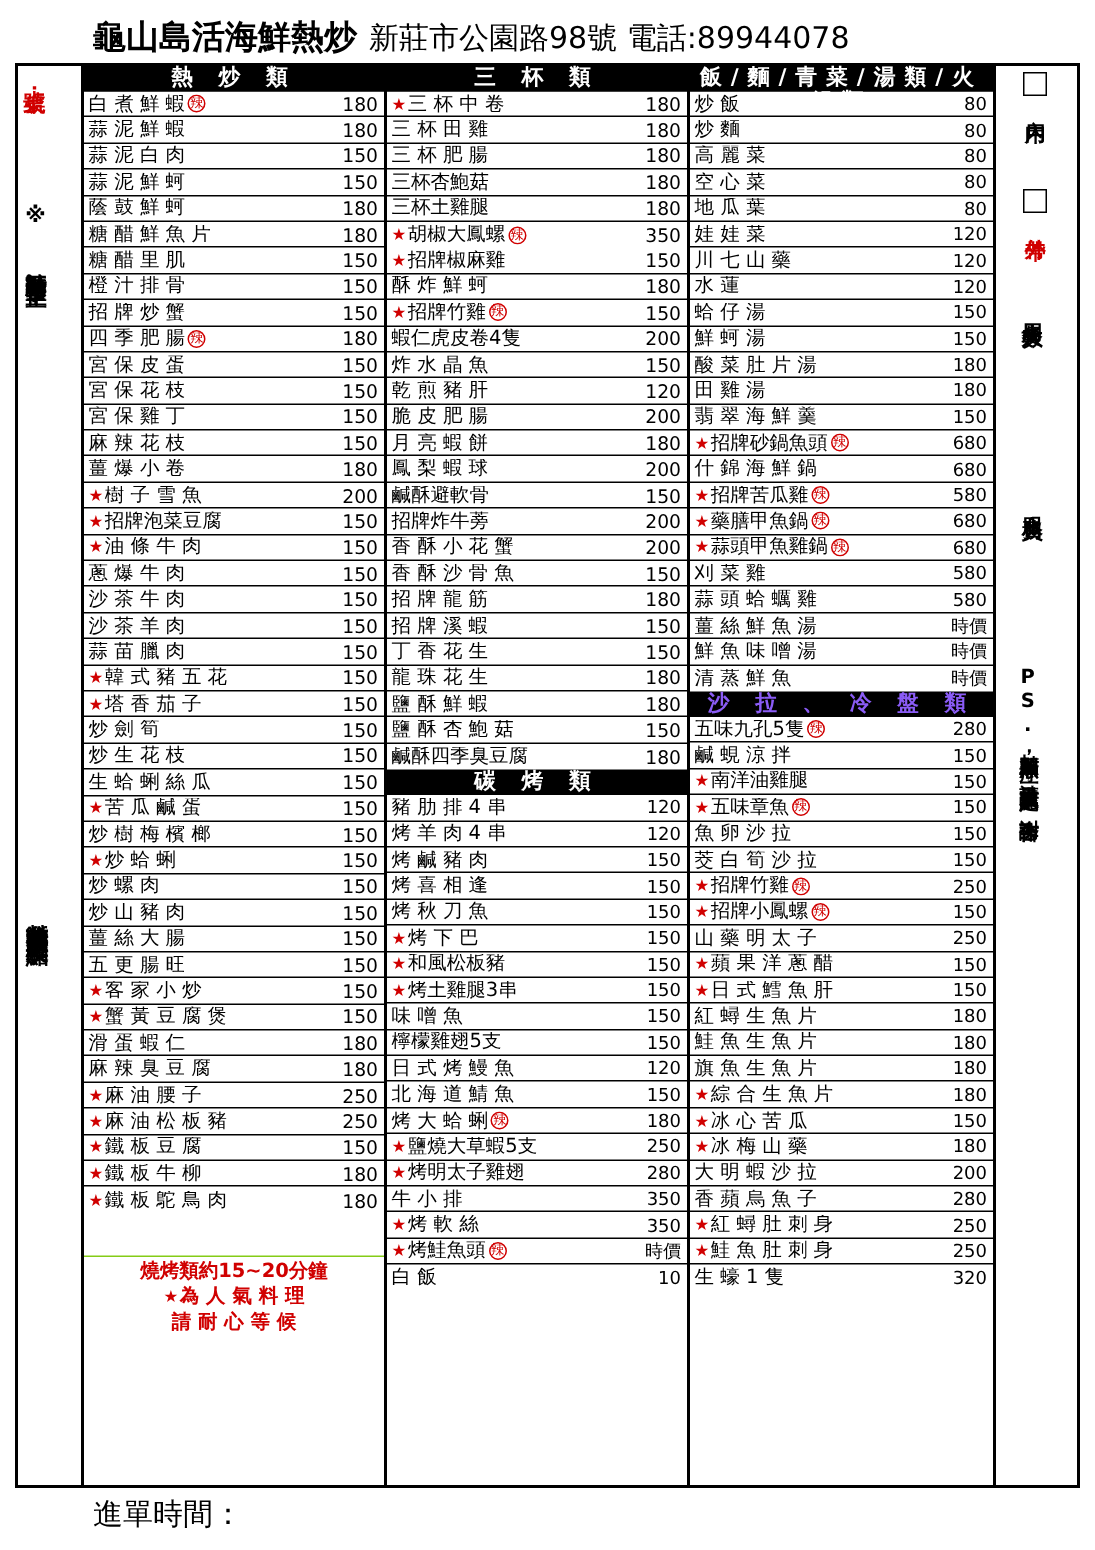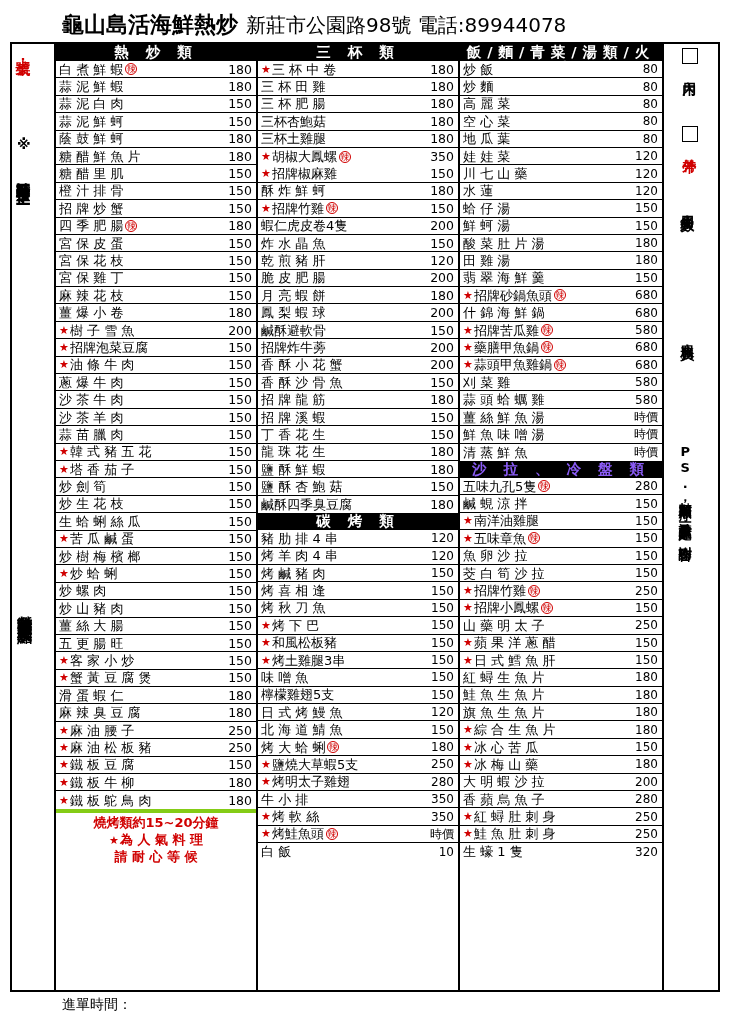--- a/index.html
+++ b/index.html
@@ -164,34 +164,35 @@
     border-radius: 50%;
     width: 12px; height: 12px;
     line-height: 10px;
     font-size: 9px;
     text-align: center;
     margin-left: 2px;
     flex: 0 0 auto;
   }
   
   .promo {
-    border-top: 4px solid #84cc16;
+    border-top: 1px solid #84cc16;
     color: #d00000;
     font-size: 13px;
     font-weight: bold;
     text-align: center;
     line-height: 17px;
     padding: 1px 0 0 0;
+    margin-top: 28px;
   }
   .promo div { height: 17px; }
   
   .footer {
     margin-top: 4px;
     padding-left: 52px;
-    font-size: 14px;
+    font-size: 20px;
   }
 </style>
 </head>
 <body>
 
 <div class="page">
 
   <div class="hdr">
     <div class="shop">龜山島活海鮮熱炒</div>
     <div class="addr">新莊市公園路98號 電話:89944078</div>

